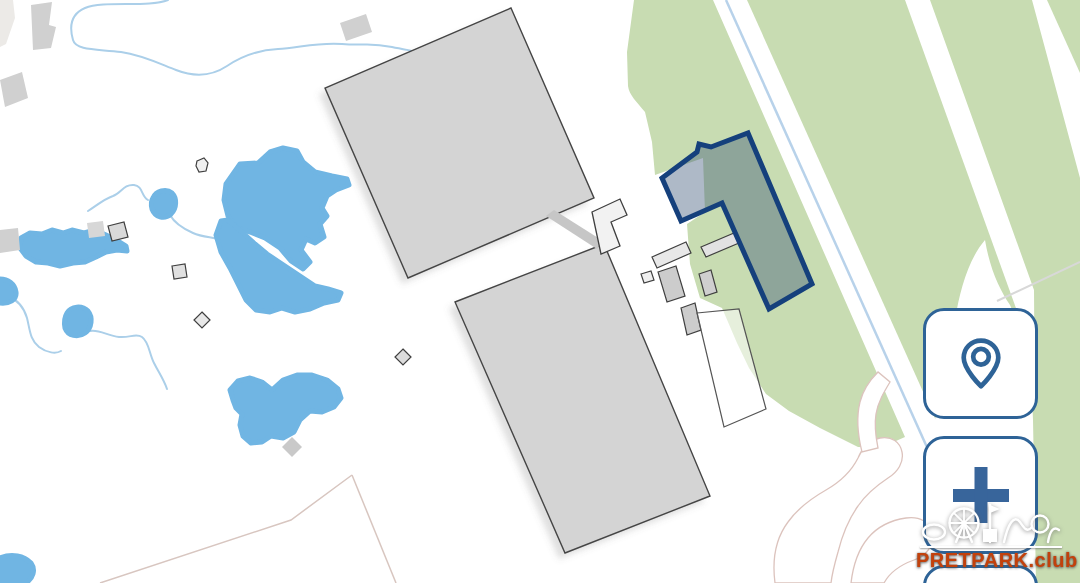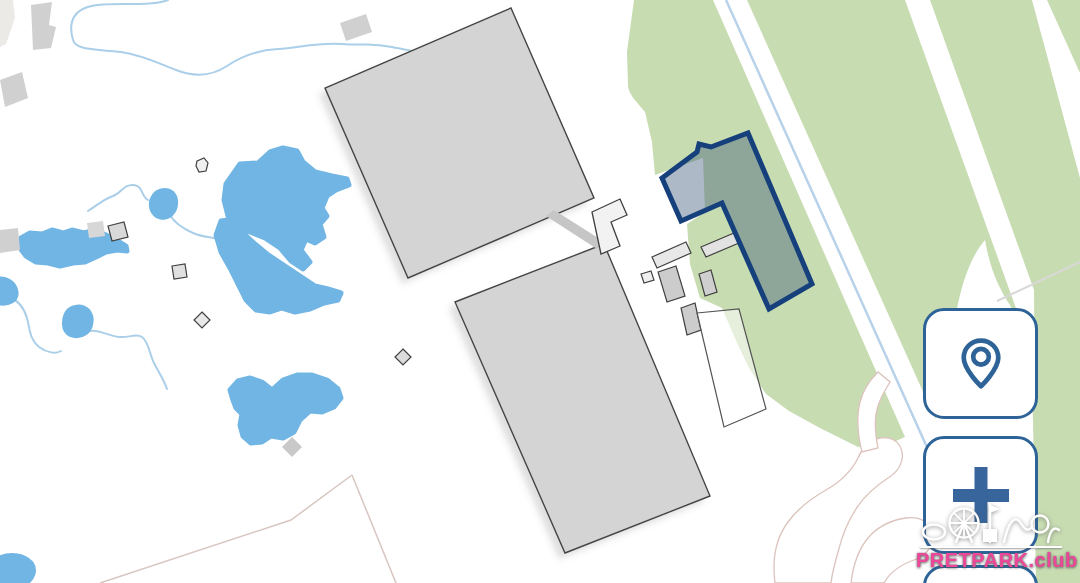--- a/index.html
+++ b/index.html
@@ -15,21 +15,21 @@
     display:flex;align-items:center;justify-content:center;
     padding:0;cursor:pointer;
   }
   .ctl-btn svg{display:block;}
   #btn-locate{top:308px;height:111px;}
   #btn-zoomin{top:436px;height:118px;}
   #btn-zoomout{top:565px;height:60px;}
   
   .watermark{
     position:absolute;left:916px;top:499px;width:150px;
-    text-align:center;pointer-events:none;color:#ec4899;
+    text-align:center;pointer-events:none;color:#c2410c;
   }
   .watermark svg{display:block;margin:0 auto;
     filter:drop-shadow(0 1px 2px rgba(90,90,90,.65));}
   .wm-line{height:2px;background:#ffffff;margin:1px 4px 2px 4px;
     box-shadow:0 1px 2px rgba(90,90,90,.6);}
   .wm-text{
     font-size:20px;font-weight:bold;letter-spacing:.5px;line-height:1;
     text-shadow:0 1px 3px rgba(80,80,80,.85),0 0 2px rgba(80,80,80,.5);
     white-space:nowrap;
   }

